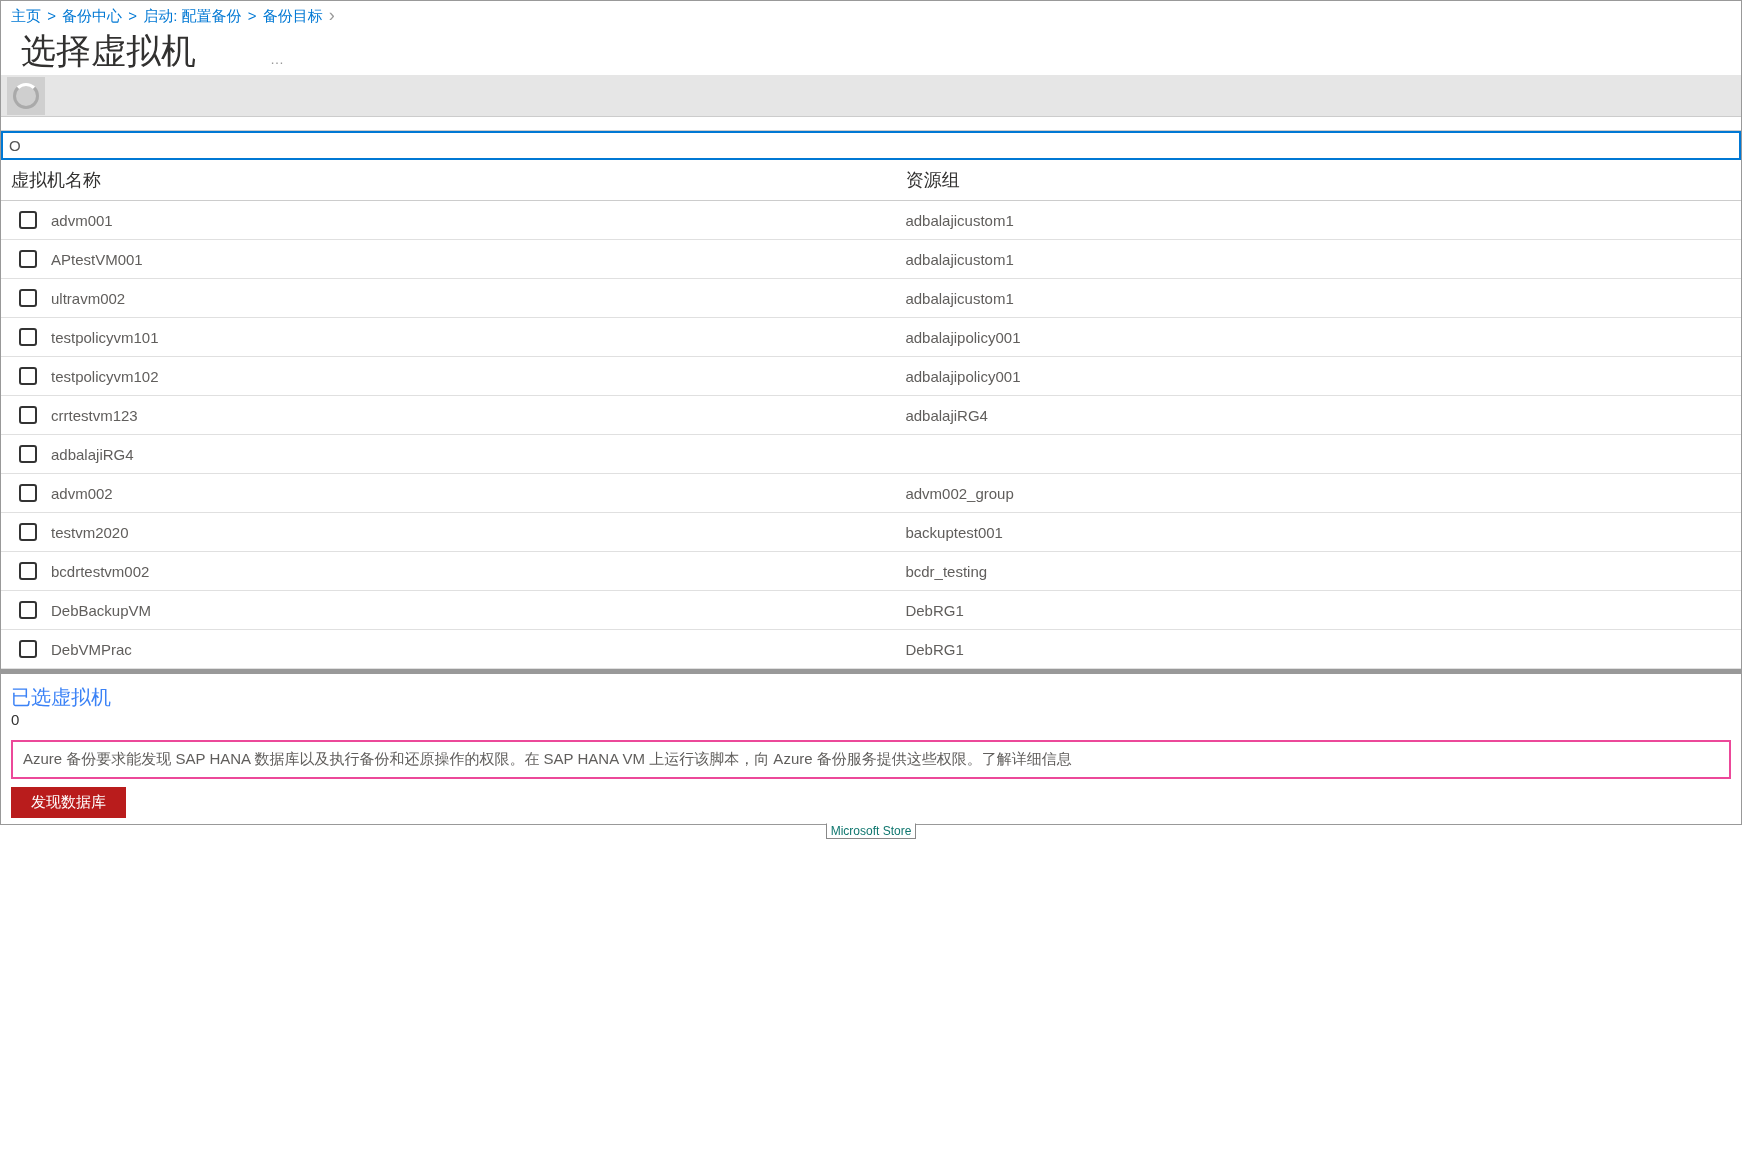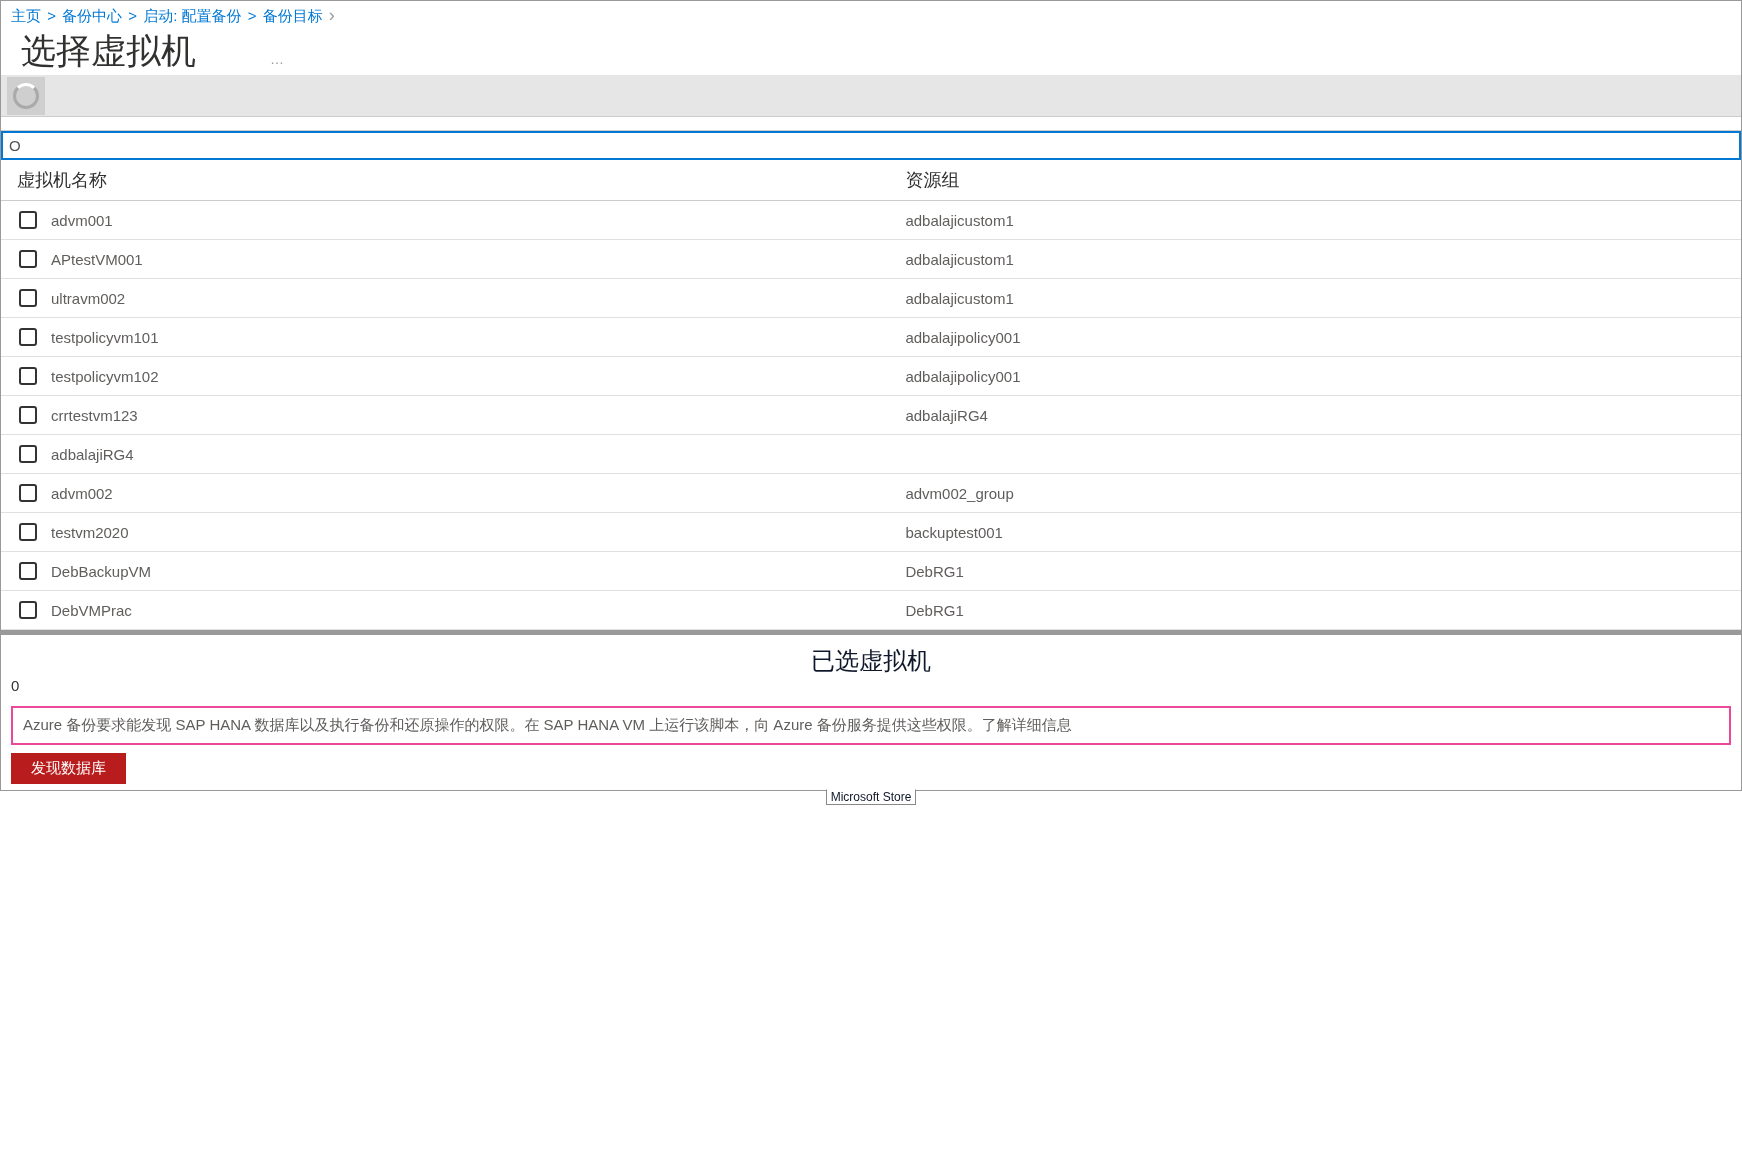--- a/index.html
+++ b/index.html
@@ -100,21 +100,21 @@
       outline: none;
       font-size: 15px;
       flex: 1;
       color: #555;
       background: transparent;
     }
     .filter-input::placeholder { color: #555; }
     .table-header {
       display: flex;
       border-bottom: 1px solid #ccc;
-      padding: 8px 10px;
+      padding: 8px 4px;
     }
     .col-name {
       width: 52%;
       font-size: 18px;
       color: #323130;
       padding-left: 6px;
     }
     .col-rg {
       width: 48%;
       font-size: 18px;
@@ -147,23 +147,22 @@
       font-size: 15px;
     }
     .divider-thick {
       height: 5px;
       background: #999;
     }
     .selected-section {
       padding: 10px 10px 6px 10px;
     }
     .selected-title {
-      font-size: 24px;
-      color: #0f172a;
-      text-align: center;
+      font-size: 20px;
+      color: #3b82f6;
     }
     .selected-count {
       font-size: 15px;
       color: #333;
     }
     .info-box {
       margin: 6px 10px 8px 10px;
       border: 2px solid #ec4899;
       padding: 8px 10px;
       color: #605e5c;
@@ -181,21 +180,21 @@
       cursor: pointer;
     }
     .footer-tag {
       position: relative;
       margin: -2px auto 16px auto;
       width: fit-content;
       border: 1px solid #888;
       border-top: 1px solid #fff;
       background: #fff;
       font-size: 12px;
-      color: #0f172a;
+      color: #0f766e;
       padding: 0 4px;
       text-align: center;
     }
   </style>
 </head>
 <body>
 
 <div class="container">
   <div class="breadcrumb">
     <a>主页</a>
@@ -271,20 +270,25 @@
         <div class="vm-name">advm002</div>
         <div class="vm-rg">advm002_group</div>
       </div>
       <div class="vm-row">
         <div class="vm-checkbox"></div>
         <div class="vm-name">testvm2020</div>
         <div class="vm-rg">backuptest001</div>
       </div>
       <div class="vm-row">
         <div class="vm-checkbox"></div>
+        <div class="vm-name">bcdrtestvm002</div>
+        <div class="vm-rg">bcdr_testing</div>
+      </div>
+      <div class="vm-row">
+        <div class="vm-checkbox"></div>
         <div class="vm-name">DebBackupVM</div>
         <div class="vm-rg">DebRG1</div>
       </div>
       <div class="vm-row">
         <div class="vm-checkbox"></div>
         <div class="vm-name">DebVMPrac</div>
         <div class="vm-rg">DebRG1</div>
       </div>
     </div>
 

